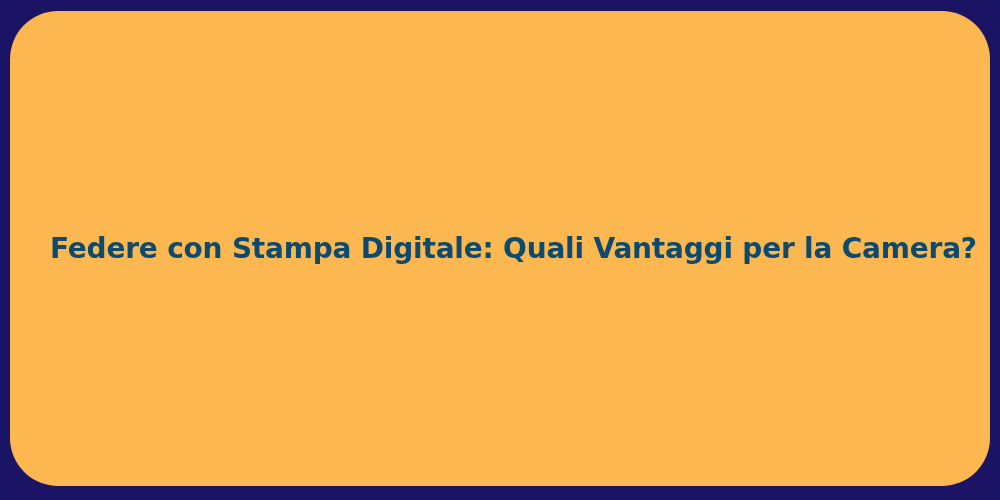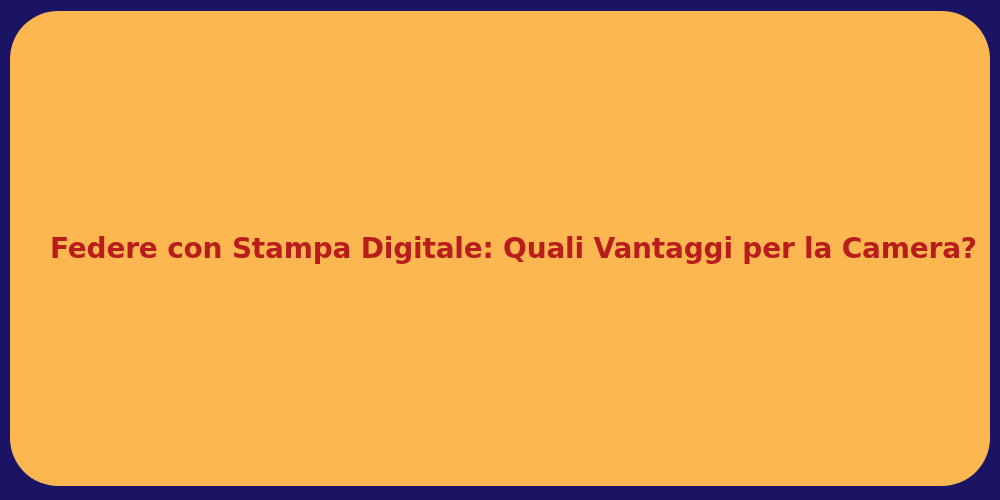--- a/index.html
+++ b/index.html
@@ -50,21 +50,21 @@
   }
 
   #banner-title {
     display: inline-block;
     margin: 0;
     font-family: "DejaVu Sans", sans-serif;
     font-size: 28px;
     line-height: 1.2;
     font-weight: 700;
     letter-spacing: -0.2px;
-    color: #b91c1c;
+    color: #0c4a6e;
     white-space: nowrap;
   }
 </style>
 </head>
 <body>
 
 <div id="banner-frame">
 
   <div id="banner-panel">
 

